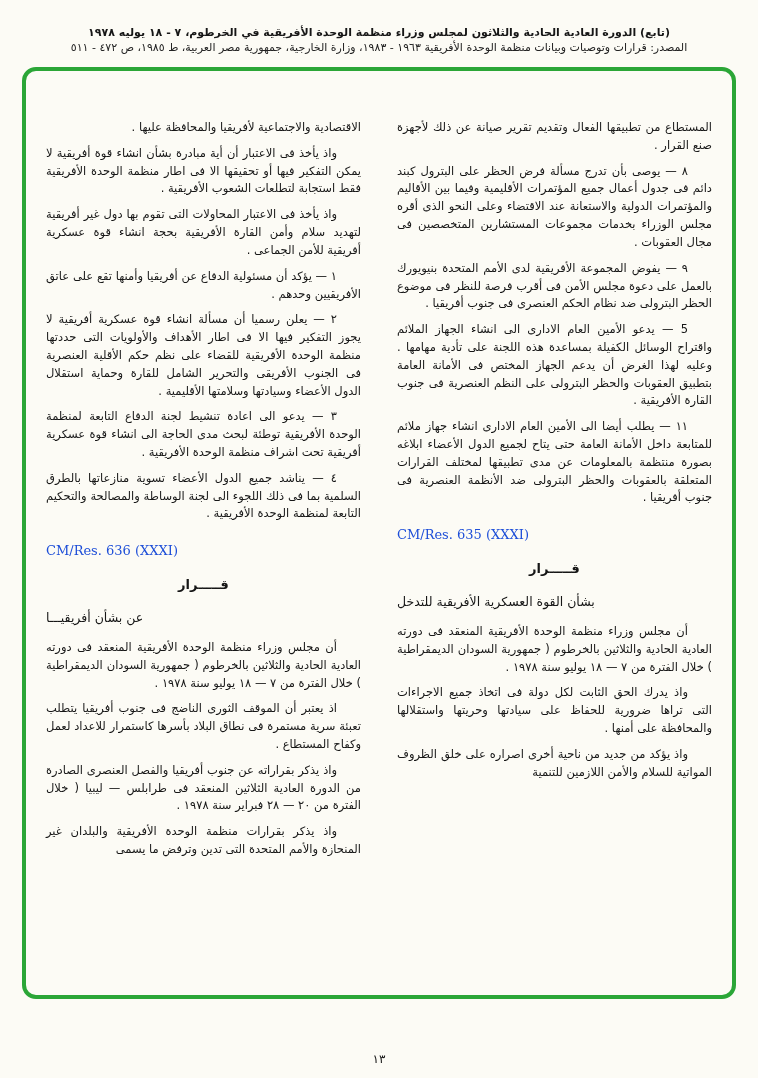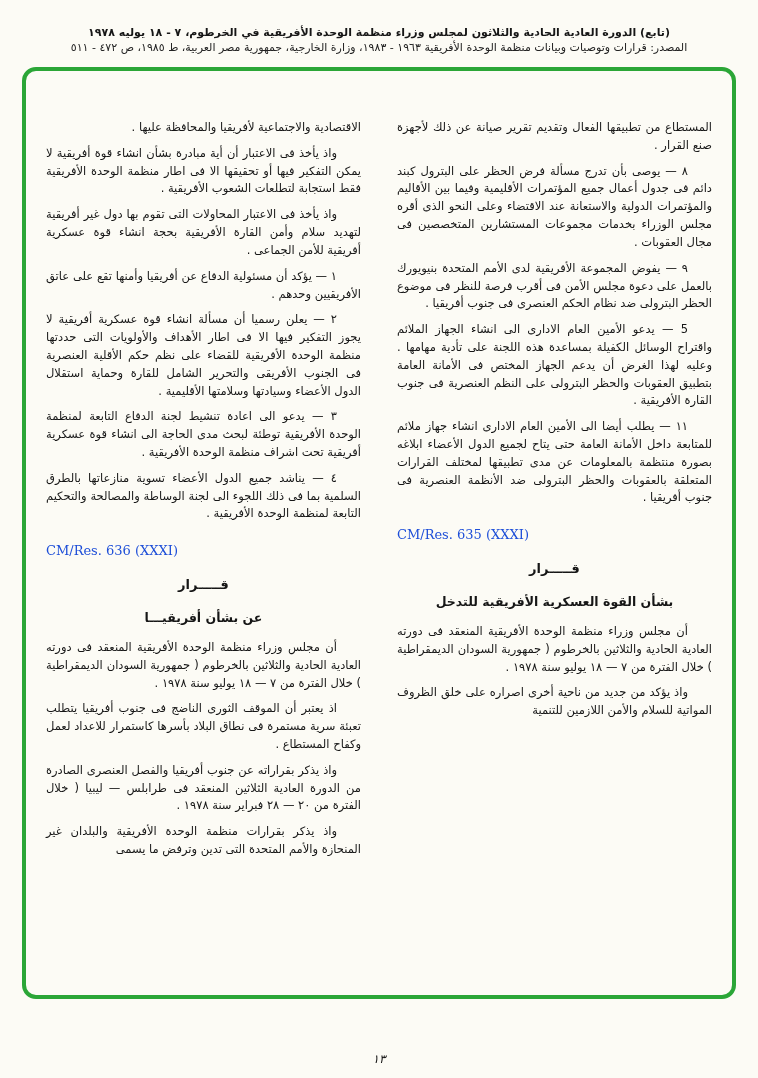--- a/index.html
+++ b/index.html
@@ -72,34 +72,33 @@
     color: #1d4ed8;
   }
   .res-kind {
     text-align: center;
     font-weight: bold;
     font-size: 13px;
     margin: 0 0 12px 0;
     letter-spacing: 1px;
   }
   .res-title {
-    text-align: center;
-    font-weight: bold;
+    text-align: left;
+    font-weight: normal;
     font-size: 12.5px;
     margin: 0 0 12px 0;
   }
   .page-footer {
     position: absolute;
     bottom: 12px;
     left: 0;
     width: 100%;
     text-align: center;
     font-size: 12px;
     direction: rtl;
-    font-style: italic;
   }
 </style>
 </head>
 <body>
 
 <div class="page">
 
   <header class="doc-header">
     <div class="doc-title">(تابع) الدورة العادية الحادية والثلاثون لمجلس وزراء منظمة الوحدة الأفريقية في الخرطوم، ٧ - ١٨ يوليه ١٩٧٨</div>
     <div class="doc-source">المصدر: قرارات وتوصيات وبيانات منظمة الوحدة الأفريقية ١٩٦٣ - ١٩٨٣، وزارة الخارجية، جمهورية مصر العربية، ط ١٩٨٥، ص ٤٧٢ - ٥١١</div>
@@ -113,20 +112,21 @@
         <p class="para">٨ — يوصى بأن تدرج مسألة فرض الحظر على البترول كبند دائم فى جدول أعمال جميع المؤتمرات الأقليمية وفيما بين الأقاليم والمؤتمرات الدولية والاستعانة عند الاقتضاء وعلى النحو الذى أقره مجلس الوزراء بخدمات مجموعات المستشارين المتخصصين فى مجال العقوبات .</p>
         <p class="para">٩ — يفوض المجموعة الأفريقية لدى الأمم المتحدة بنيويورك بالعمل على دعوة مجلس الأمن فى أقرب فرصة للنظر فى موضوع الحظر البترولى ضد نظام الحكم العنصرى فى جنوب أفريقيا .</p>
         <p class="para">5 — يدعو الأمين العام الادارى الى انشاء الجهاز الملائم واقتراح الوسائل الكفيلة بمساعدة هذه اللجنة على تأدية مهامها . وعليه لهذا الغرض أن يدعم الجهاز المختص فى الأمانة العامة بتطبيق العقوبات والحظر البترولى على النظم العنصرية فى جنوب القارة الأفريقية .</p>
         <p class="para">١١ — يطلب أيضا الى الأمين العام الادارى انشاء جهاز ملائم للمتابعة داخل الأمانة العامة حتى يتاح لجميع الدول الأعضاء ابلاغه بصورة منتظمة بالمعلومات عن مدى تطبيقها لمختلف القرارات المتعلقة بالعقوبات والحظر البترولى ضد الأنظمة العنصرية فى جنوب أفريقيا .</p>
 
         <div class="res-id">CM/Res. 635 (XXXI)</div>
         <div class="res-kind">قـــــرار</div>
         <div class="res-title">بشأن القوة العسكرية الأفريقية للتدخل</div>
 
         <p class="para">أن مجلس وزراء منظمة الوحدة الأفريقية المنعقد فى دورته العادية الحادية والثلاثين بالخرطوم ( جمهورية السودان الديمقراطية ) خلال الفترة من ٧ — ١٨ يوليو سنة ١٩٧٨ .</p>
+        <p class="para">واذ يدرك الحق الثابت لكل دولة فى اتخاذ جميع الاجراءات التى تراها ضرورية للحفاظ على سيادتها وحريتها واستقلالها والمحافظة على أمنها .</p>
         <p class="para">واذ يؤكد من جديد من ناحية أخرى اصراره على خلق الظروف المواتية للسلام والأمن اللازمين للتنمية</p>
       </div>
 
       <div class="col">
         <p class="para no-indent">الاقتصادية والاجتماعية لأفريقيا والمحافظة عليها .</p>
         <p class="para">واذ يأخذ فى الاعتبار أن أية مبادرة بشأن انشاء قوة أفريقية لا يمكن التفكير فيها أو تحقيقها الا فى اطار منظمة الوحدة الأفريقية فقط استجابة لتطلعات الشعوب الأفريقية .</p>
         <p class="para">واذ يأخذ فى الاعتبار المحاولات التى تقوم بها دول غير أفريقية لتهديد سلام وأمن القارة الأفريقية بحجة انشاء قوة عسكرية أفريقية للأمن الجماعى .</p>
         <p class="para">١ — يؤكد أن مسئولية الدفاع عن أفريقيا وأمنها تقع على عاتق الأفريقيين وحدهم .</p>
         <p class="para">٢ — يعلن رسميا أن مسألة انشاء قوة عسكرية أفريقية لا يجوز التفكير فيها الا فى اطار الأهداف والأولويات التى حددتها منظمة الوحدة الأفريقية للقضاء على نظم حكم الأقلية العنصرية فى الجنوب الأفريقى والتحرير الشامل للقارة وحماية استقلال الدول الأعضاء وسيادتها وسلامتها الأقليمية .</p>
         <p class="para">٣ — يدعو الى اعادة تنشيط لجنة الدفاع التابعة لمنظمة الوحدة الأفريقية توطئة لبحث مدى الحاجة الى انشاء قوة عسكرية أفريقية تحت اشراف منظمة الوحدة الأفريقية .</p>

